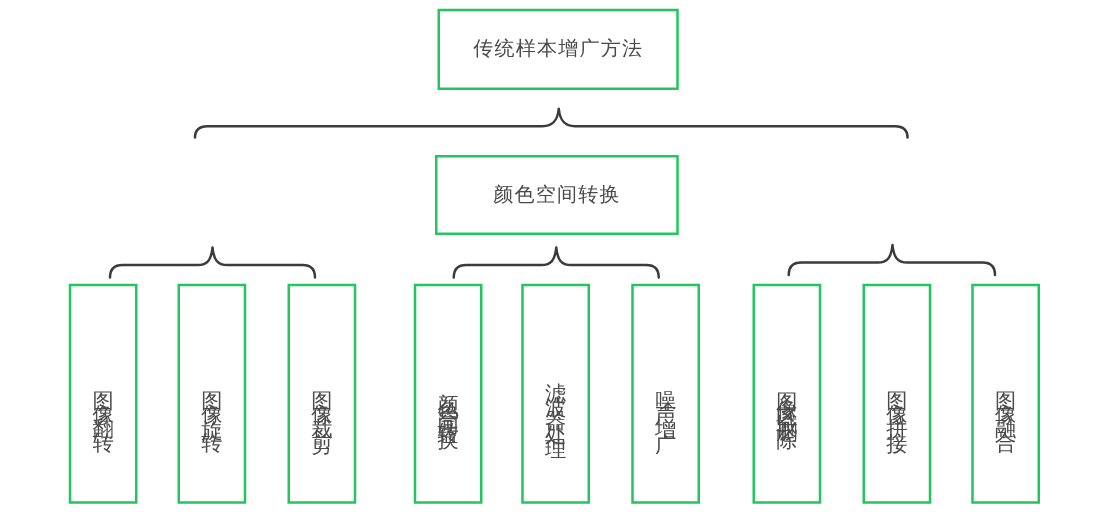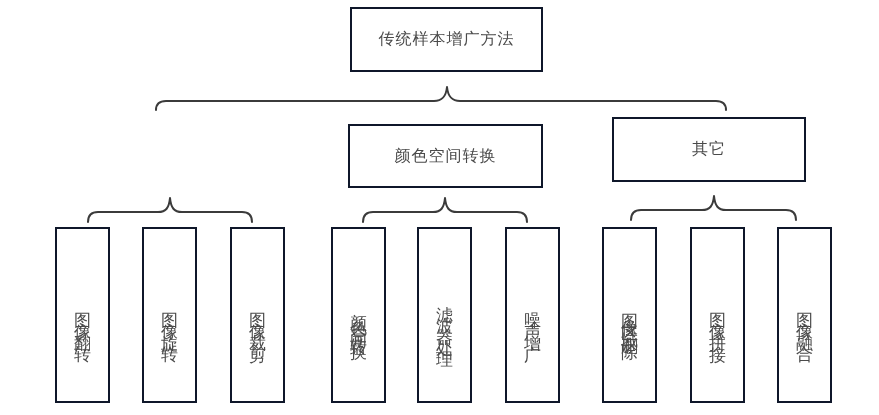--- a/index.html
+++ b/index.html
@@ -11,21 +11,21 @@
   .canvas {
     position: relative;
     width: 879px;
     height: 415px;
     background: #ffffff;
     overflow: hidden;
   }
   .node {
     position: absolute;
     box-sizing: border-box;
-    border: 2px solid #0f172a;
+    border: 2px solid #22c55e;
     background: #ffffff;
     color: #4a4a4a;
     display: flex;
     align-items: center;
     justify-content: center;
     text-align: center;
   }
   .h-node {
     font-size: 16px;
     letter-spacing: 1px;
@@ -90,23 +90,20 @@
     <span>传统样本增广方法</span>
   </div>
 
   <svg class="brace brace-top" width="572" height="28" viewBox="0 0 572 28">
     <path d="M 1 26 C 1 20 4 17 11 17 L 279 17 C 287 17 291 13 292 3 C 293 13 297 17 305 17 L 561 17 C 568 17 571 20 571 26"></path>
   </svg>
 
   <div class="node h-node color-node">
     <span>颜色空间转换</span>
   </div>
-  <div class="node h-node other-node">
-    <span>其它</span>
-  </div>
 
   <svg class="brace brace-left" width="166" height="29" viewBox="0 0 166 29">
     <path d="M 1 27 C 1 21 4 17 11 17 L 71 17 C 79 17 82 13 83 3 C 84 13 87 17 95 17 L 155 17 C 162 17 165 21 165 27"></path>
   </svg>
   <svg class="brace brace-mid" width="166" height="29" viewBox="0 0 166 29">
     <path d="M 1 27 C 1 21 4 17 11 17 L 71 17 C 79 17 82 13 83 3 C 84 13 87 17 95 17 L 155 17 C 162 17 165 21 165 27"></path>
   </svg>
   <svg class="brace brace-right" width="167" height="29" viewBox="0 0 167 29">
     <path d="M 1 27 C 1 21 4 17 11 17 L 72 17 C 80 17 83 13 84 3 C 85 13 88 17 96 17 L 156 17 C 163 17 166 21 166 27"></path>
   </svg>

